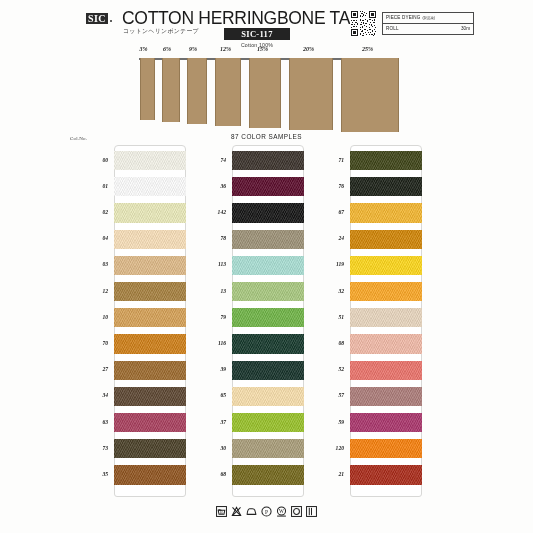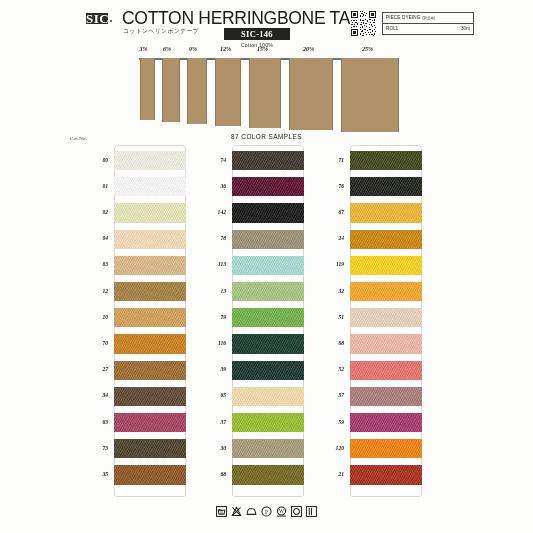--- a/index.html
+++ b/index.html
@@ -17,21 +17,21 @@
   }
   
   .header{
     position:absolute;left:86px;top:6px;width:390px;height:44px;
   }
   .logo-box{
     position:absolute;left:0px;top:7px;
     width:22px;height:11px;
     background:#2b2b2b;
     color:#fff;
-    font-size:13px;font-weight:bold;
+    font-size:10px;font-weight:bold;
     letter-spacing:.5px;
     text-align:center;line-height:11px;
     font-family:"Liberation Serif", serif;
   }
   .logo-dot{
     position:absolute;left:24px;top:14px;
     width:2px;height:2px;background:#2b2b2b;border-radius:50%;
   }
   .title{
     position:absolute;left:36px;top:2px;
@@ -183,21 +183,21 @@
 </head>
 <body>
 
 <div class="page">
 
   <div class="header">
     <div class="logo-box">SIC</div>
     <div class="logo-dot"></div>
     <div class="title">COTTON HERRINGBONE TAPE</div>
     <div class="subtitle">コットンヘリンボンテープ</div>
-    <div class="code-badge">SIC-146</div>
+    <div class="code-badge">SIC-117</div>
     <div class="composition">Cotton 100%</div>
 
     <div class="qr">
       <svg width="27" height="27" viewBox="0 0 27 27" shape-rendering="crispEdges">
         <rect width="27" height="27" fill="#ffffff"></rect>
         <g fill="#1a1a1a">
           <rect x="1" y="1" width="7" height="7"></rect>
             <rect x="2" y="2" width="5" height="5" fill="#fff"></rect>
             <rect x="3" y="3" width="3" height="3"></rect>
           <rect x="19" y="1" width="7" height="7"></rect>

